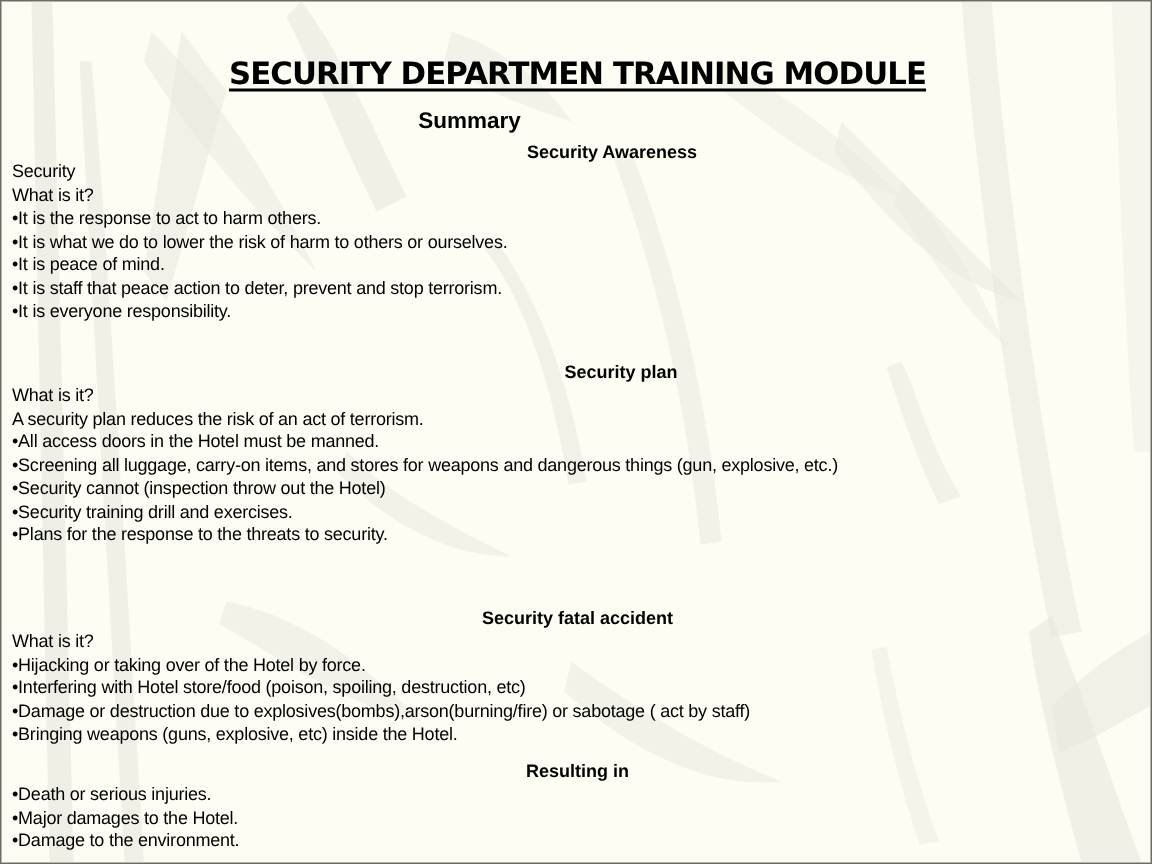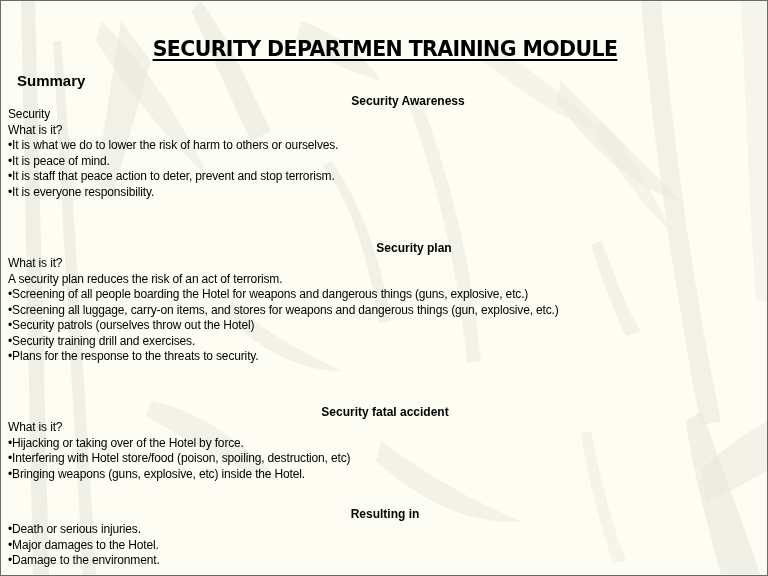--- a/index.html
+++ b/index.html
@@ -42,23 +42,23 @@
     font-family: "DejaVu Sans", sans-serif;
     font-weight: bold;
     font-size: 20.5px;
     letter-spacing: -0.6px;
     text-decoration: underline;
     text-decoration-thickness: 2px;
     text-underline-offset: 3px;
   }
   .summary {
     position: absolute;
-    left: 16px; width: 624px;
+    left: 0; width: 624px;
     top: 71px;
-    text-align: left;
+    text-align: center;
     font-family: "Liberation Sans", sans-serif;
     font-weight: bold;
     font-size: 15px;
   }
   .heading {
     position: absolute;
     left: 0; width: 768px;
     text-align: center;
     font-family: "Liberation Sans", sans-serif;
     font-weight: bold;
@@ -112,42 +112,44 @@
 
   <div class="content">
 
     <div class="title">SECURITY DEPARTMEN TRAINING MODULE</div>
     <div class="summary">Summary</div>
 
     <div class="heading" style="top:93px;margin-left:23px;">Security Awareness</div>
     <div class="block" style="top:106px;">
       <span class="line">Security</span>
       <span class="line">What is it?</span>
+      <span class="line">•It is the response to act to harm others.</span>
       <span class="line">•It is what we do to lower the risk of harm to others or ourselves.</span>
       <span class="line">•It is peace of mind.</span>
       <span class="line">•It is staff that peace action to deter, prevent and stop terrorism.</span>
       <span class="line">•It is everyone responsibility.</span>
     </div>
 
     <div class="heading" style="top:240px;padding-left:29px;">Security plan</div>
     <div class="block" style="top:255px;">
       <span class="line">What is it?</span>
       <span class="line">A security plan reduces the risk of an act of terrorism.</span>
-      <span class="line">•Screening of all people boarding the Hotel for weapons and dangerous things (guns, explosive, etc.)</span>
+      <span class="line">•All access doors in the Hotel must be manned.</span>
       <span class="line">•Screening all luggage, carry-on items, and stores for weapons and dangerous things (gun, explosive, etc.)</span>
-      <span class="line">•Security patrols (ourselves throw out the Hotel)</span>
+      <span class="line">•Security cannot (inspection throw out the Hotel)</span>
       <span class="line">•Security training drill and exercises.</span>
       <span class="line">•Plans for the response to the threats to security.</span>
     </div>
 
     <div class="heading" style="top:404px;">Security fatal accident</div>
     <div class="block" style="top:419px;">
       <span class="line">What is it?</span>
       <span class="line">•Hijacking or taking over of the Hotel by force.</span>
       <span class="line">•Interfering with Hotel store/food (poison, spoiling, destruction, etc)</span>
+      <span class="line">•Damage or destruction due to explosives(bombs),arson(burning/fire) or sabotage ( act by staff)</span>
       <span class="line">•Bringing weapons (guns, explosive, etc) inside the Hotel.</span>
     </div>
 
     <div class="heading" style="top:506px;">Resulting in</div>
     <div class="block" style="top:521px;">
       <span class="line">•Death or serious injuries.</span>
       <span class="line">•Major damages to the Hotel.</span>
       <span class="line">•Damage to the environment.</span>
     </div>
 

